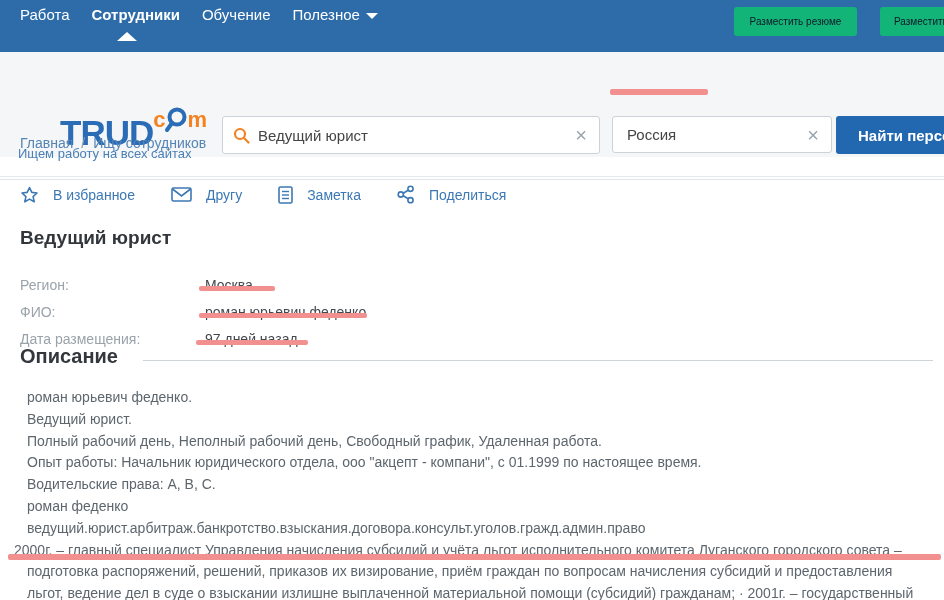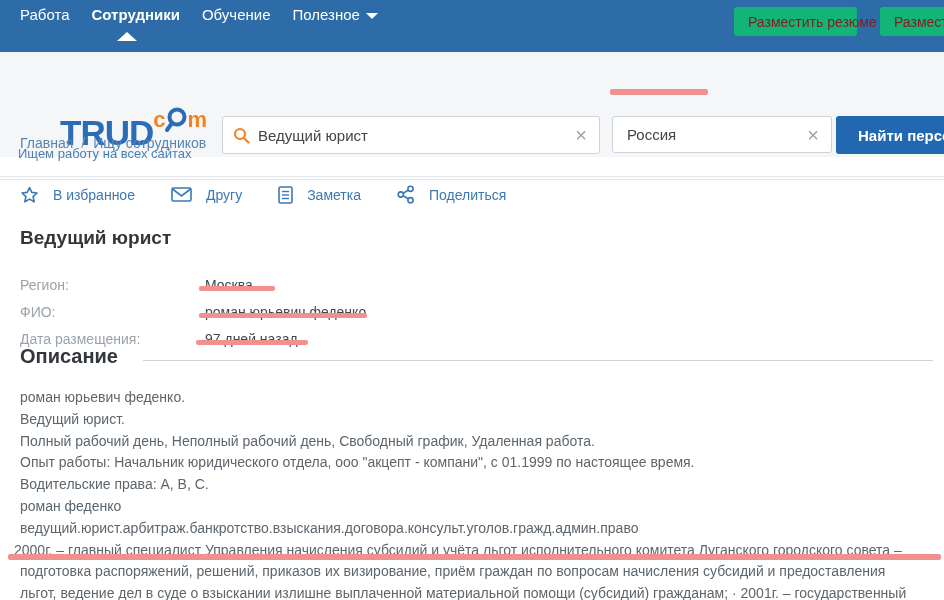--- a/index.html
+++ b/index.html
@@ -10,22 +10,22 @@
   .topbar { position:absolute; left:0; top:0; width:944px; height:52px; background:#2d6ca8; }
   .topnav { position:absolute; left:20px; top:6px; display:flex; gap:22px; align-items:center; }
   .topnav .nav-item { color:#fff; font-size:15px; cursor:pointer; white-space:nowrap; }
   .topnav .nav-item.active { font-weight:bold; }
   .nav-caret { display:inline-block; width:0; height:0; margin-left:6px;
                border-left:6px solid transparent; border-right:6px solid transparent;
                border-top:6px solid #fff; vertical-align:middle; }
   .tab-indicator { position:absolute; left:117px; top:32px; width:0; height:0;
                    border-left:10px solid transparent; border-right:10px solid transparent;
                    border-bottom:9px solid #fff; }
-  .green-btn { position:absolute; top:7px; height:29px; background:#12b577; color:#7f1d1d;
-               border:none; border-radius:3px; font-size:14px; font-family:inherit;
+  .green-btn { position:absolute; top:7px; height:29px; background:#12b577; color:#0f172a;
+               border:none; border-radius:3px; font-size:10px; font-family:inherit;
                padding:0 14px; cursor:pointer; white-space:nowrap; }
   .btn-resume  { left:734px; width:123px; }
   .btn-vacancy { left:880px; }
 
   
   .header-band { position:absolute; left:0; top:52px; width:944px; height:105px; background:#f4f6f8; }
   .header-band-line { position:absolute; left:0; top:127px; width:944px; border-top:1px solid #e2e6ea; }
   .logo { position:absolute; left:60px; top:55px; cursor:pointer; }
   .logo-trud { color:#2a6cb5; font-size:35px; font-weight:bold; letter-spacing:-1px; }
   .logo-suffix { display:inline-block; vertical-align:18px; }
@@ -61,21 +61,21 @@
   .resume-title { position:absolute; left:20px; top:227px; font-size:19px; font-weight:bold; color:#33373b; }
   .fields { position:absolute; left:20px; top:271px; font-size:14px; }
   .field-row { display:flex; height:27px; align-items:center; }
   .field-label { width:185px; color:#9aa2aa; }
   .field-value { color:#41474d; }
 
   .desc-heading { position:absolute; left:20px; top:345px; font-size:20px; font-weight:bold; color:#33373b; }
   .desc-rule { position:absolute; left:143px; top:360px; width:790px; border-top:1px solid #cfd4d9; }
 
   .description { position:absolute; left:20px; top:387px; width:920px; font-size:14px; color:#5d666d; }
-  .desc-line { height:21.8px; line-height:21.8px; white-space:nowrap; }
+  .desc-line { height:21.8px; line-height:21.8px; white-space:nowrap;margin-left:7px; }
   .desc-line.indent { margin-left:-6px; }
 
   
   .red-bar { position:absolute; background:#f29090; border-radius:2px; height:5px; }
   .rb-region  { left:610px; top:89px;  width:98px;  height:6px; }
   .rb-city    { left:199px; top:286px; width:76px; }
   .rb-name    { left:199px; top:313px; width:168px; }
   .rb-date    { left:196px; top:340px; width:112px; }
   .rb-desc    { left:8px;   top:554px; width:933px; height:6px; }
 </style>

